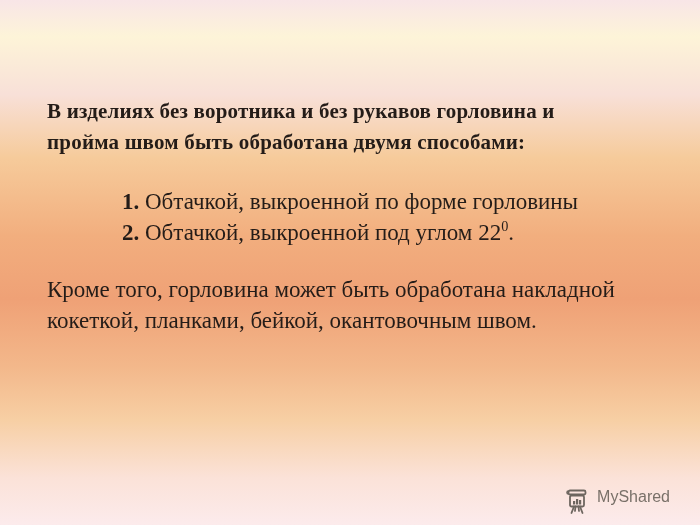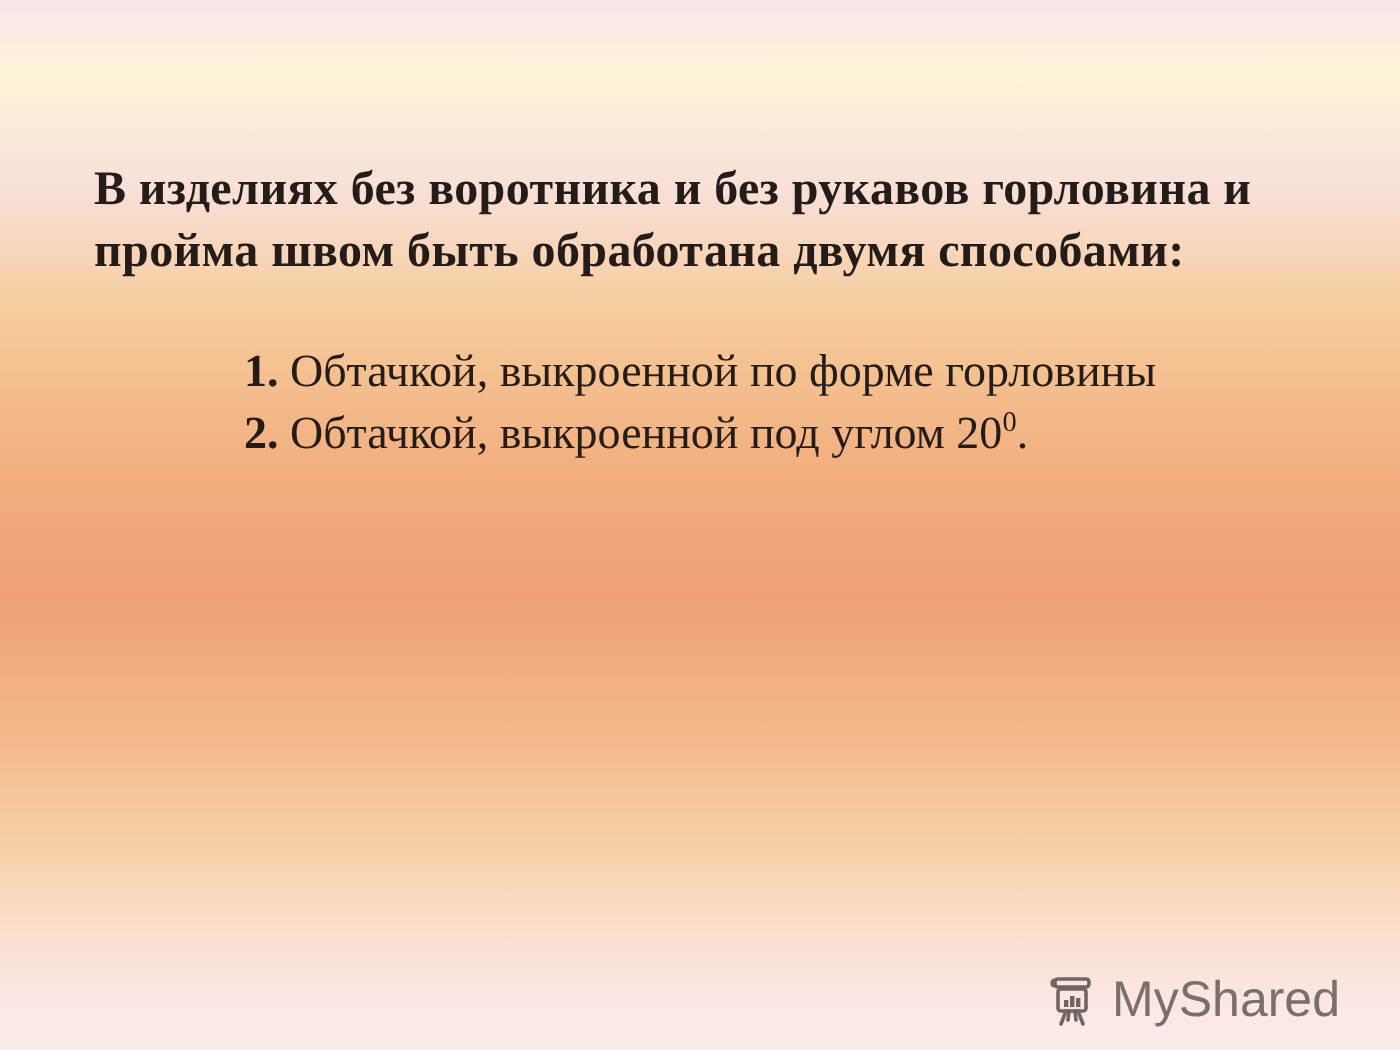--- a/index.html
+++ b/index.html
@@ -27,23 +27,23 @@
     color: #241c18;
   }
   .content {
     position: absolute;
     left: 47px;
     right: 38px;
     top: 80px;
   }
   .heading {
     font-weight: bold;
-    font-size: 24px;
+    font-size: 21px;
     line-height: 31px;
-    margin: 0 0 28px 0;
+    margin: 16px 0 28px 0;
     letter-spacing: 0.2px;
   }
   .body-text {
     font-size: 23px;
     line-height: 31px;
   }
   .line {
     white-space: nowrap;
   }
   .indent {
@@ -58,25 +58,25 @@
   sup.deg {
     font-size: 62%;
     vertical-align: super;
     line-height: 0;
   }
   .watermark {
     position: absolute;
     right: 30px;
     bottom: 10px;
     display: flex;
-    align-items: center;
+    align-items: flex-start;
     gap: 7px;
     color: #6b645c;
     font-family: "Liberation Sans", "DejaVu Sans", sans-serif;
-    font-size: 25px;
+    font-size: 16px;
     opacity: 0.9;
     margin-top: 43px;
   }
   .watermark .wm-icon {
     display: inline-flex;
   }
 </style>
 </head>
 <body>
 
@@ -86,24 +86,28 @@
     <p class="heading">
       <span class="line">В изделиях без воротника и без рукавов горловина и</span><br>
       <span class="line">пройма швом быть обработана двумя способами:</span>
     </p>
 
     <div class="body-text">
       <div class="line indent">
         <span class="num">1.</span><span> Обтачкой, выкроенной по форме горловины</span>
       </div>
       <div class="line indent">
-        <span class="num">2.</span><span> Обтачкой, выкроенной под углом 20</span><sup class="deg">0</sup><span>.</span>
+        <span class="num">2.</span><span> Обтачкой, выкроенной под углом 22</span><sup class="deg">0</sup><span>.</span>
       </div>
     </div>
 
+    <div class="body-text para">
+      <div class="line">Кроме того, горловина может быть обработана накладной</div>
+      <div class="line">кокеткой, планками, бейкой, окантовочным швом.</div>
+    </div>
 
   </div>
 
   <div class="watermark">
     <span class="wm-icon">
       <svg width="26" height="27" viewBox="0 0 26 27" fill="none" xmlns="http://www.w3.org/2000/svg">
 
         <rect x="4.5" y="2.5" width="17" height="4" rx="1.5" stroke="#5f5952" stroke-width="1.8"></rect>
         <path d="M4.5 3 C 2.5 3, 2.5 6, 4.5 6" stroke="#5f5952" stroke-width="1.6" fill="none"></path>
 

